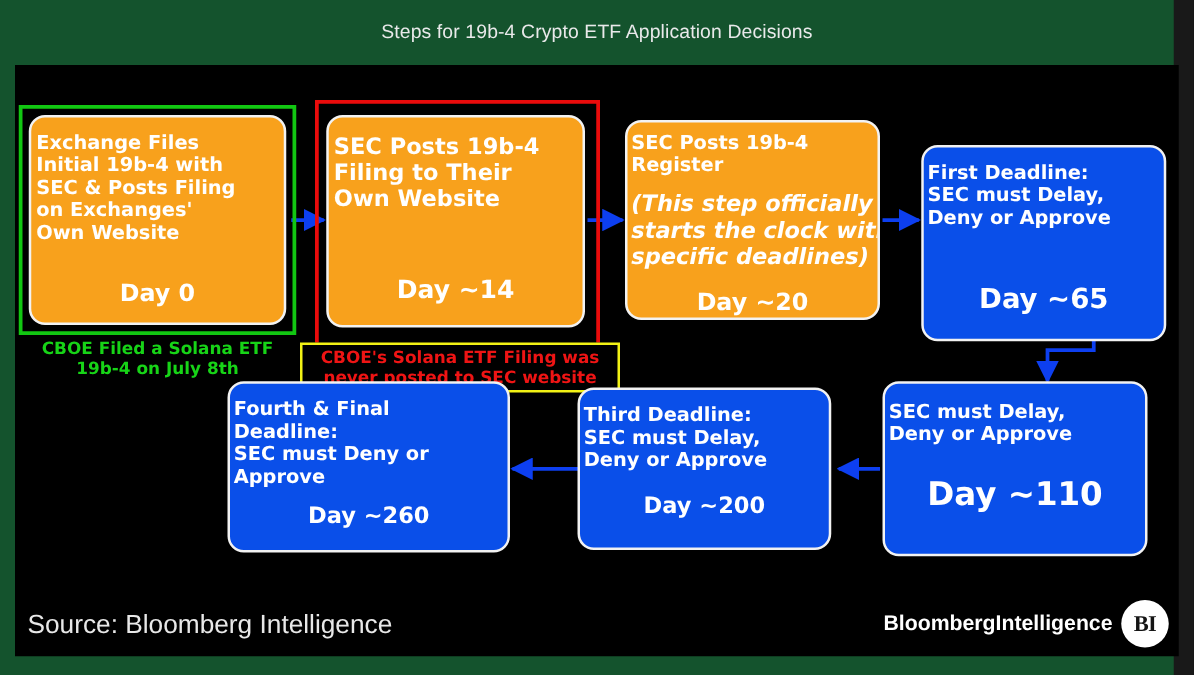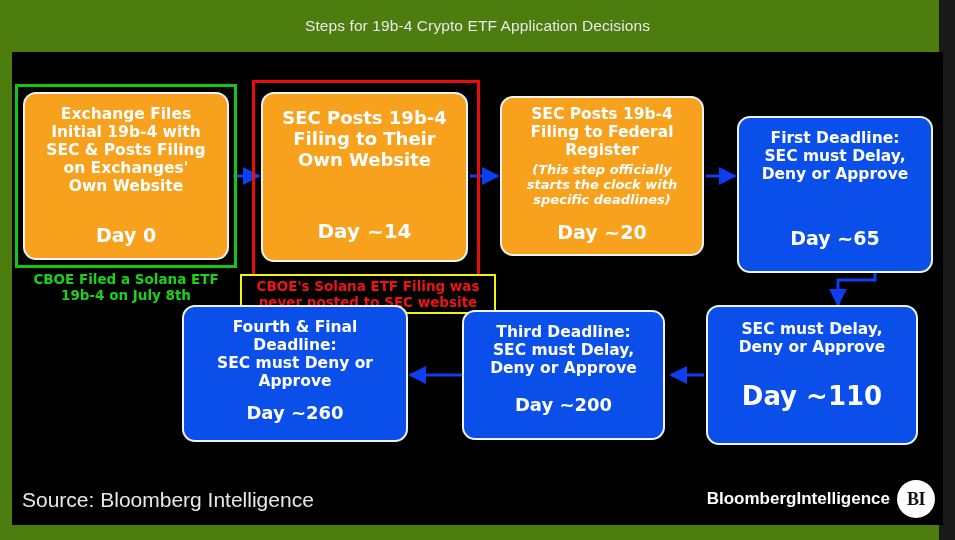--- a/index.html
+++ b/index.html
@@ -11,21 +11,21 @@
     width: 955px;
     height: 540px;
     overflow: hidden;
     font-family: "DejaVu Sans", sans-serif;
   }
 
   #root {
     position: relative;
     width: 939px;
     height: 540px;
-    background: #4d7c0f;
+    background: #14532d;
   }
 
   
   #title-bar {
     position: absolute;
     left: 0; top: 0;
     width: 955px; height: 52px;
     display: flex;
     align-items: center;
     justify-content: center;
@@ -50,21 +50,20 @@
 
   
   .node {
     position: absolute;
     box-sizing: border-box;
     border-radius: 13px;
     border: 2px solid #f2f2f2;
     display: flex;
     flex-direction: column;
     align-items: center;
-    text-align: center;
     font-family: "DejaVu Sans", sans-serif;
     font-weight: bold;
     color: #ffffff;
     line-height: 1.16;
     overflow: hidden;
   }
   .node.orange { background: #f8a11c; }
   .node.blue   { background: #0a4fe9; }
 
   .node .nlines {
@@ -219,38 +218,37 @@
         <span class="nline">SEC Posts 19b-4</span>
         <span class="nline">Filing to Their</span>
         <span class="nline">Own Website</span>
       </div>
       <span class="nday" style="font-size:20px; margin-top:49px;">Day ~14</span>
     </div>
 
     <div class="node orange" style="left:488px; top:44px; width:204px; height:160px; justify-content:flex-start; padding:8px 3px 0 3px;">
       <div class="nlines" style="font-size:15.5px;">
         <span class="nline">SEC Posts 19b-4</span>
-        <span class="nline">Filing to Federal</span>
         <span class="nline">Register</span>
       </div>
-      <div class="nlines" style="font-size:13px; margin-top:2px;">
+      <div class="nlines" style="font-size:18px; margin-top:12px;">
         <span class="sub">(This step officially</span>
         <span class="sub">starts the clock with</span>
         <span class="sub">specific deadlines)</span>
       </div>
       <span class="nday" style="font-size:19px; margin-top:14px;">Day ~20</span>
     </div>
 
     <div class="node blue" style="left:725px; top:44px; width:196px; height:157px; justify-content:flex-start; padding:12px 3px 0 3px;margin-top:20px;">
       <div class="nlines" style="font-size:15.5px;">
         <span class="nline">First Deadline:</span>
         <span class="nline">SEC must Delay,</span>
         <span class="nline">Deny or Approve</span>
       </div>
-      <span class="nday" style="font-size:19px; margin-top:43px;">Day ~65</span>
+      <span class="nday" style="font-size:22px; margin-top:43px;">Day ~65</span>
     </div>
 
     <div class="annot annot-green" style="left:5px; top:219px; width:218px;">
       <span class="aline">CBOE Filed a Solana ETF</span>
       <span class="aline">19b-4 on July 8th</span>
     </div>
 
     <div class="annot annot-red" style="left:228px; top:222px; width:256px;">
       <span class="aline">CBOE's Solana ETF Filing was</span>
       <span class="aline">never posted to SEC website</span>

